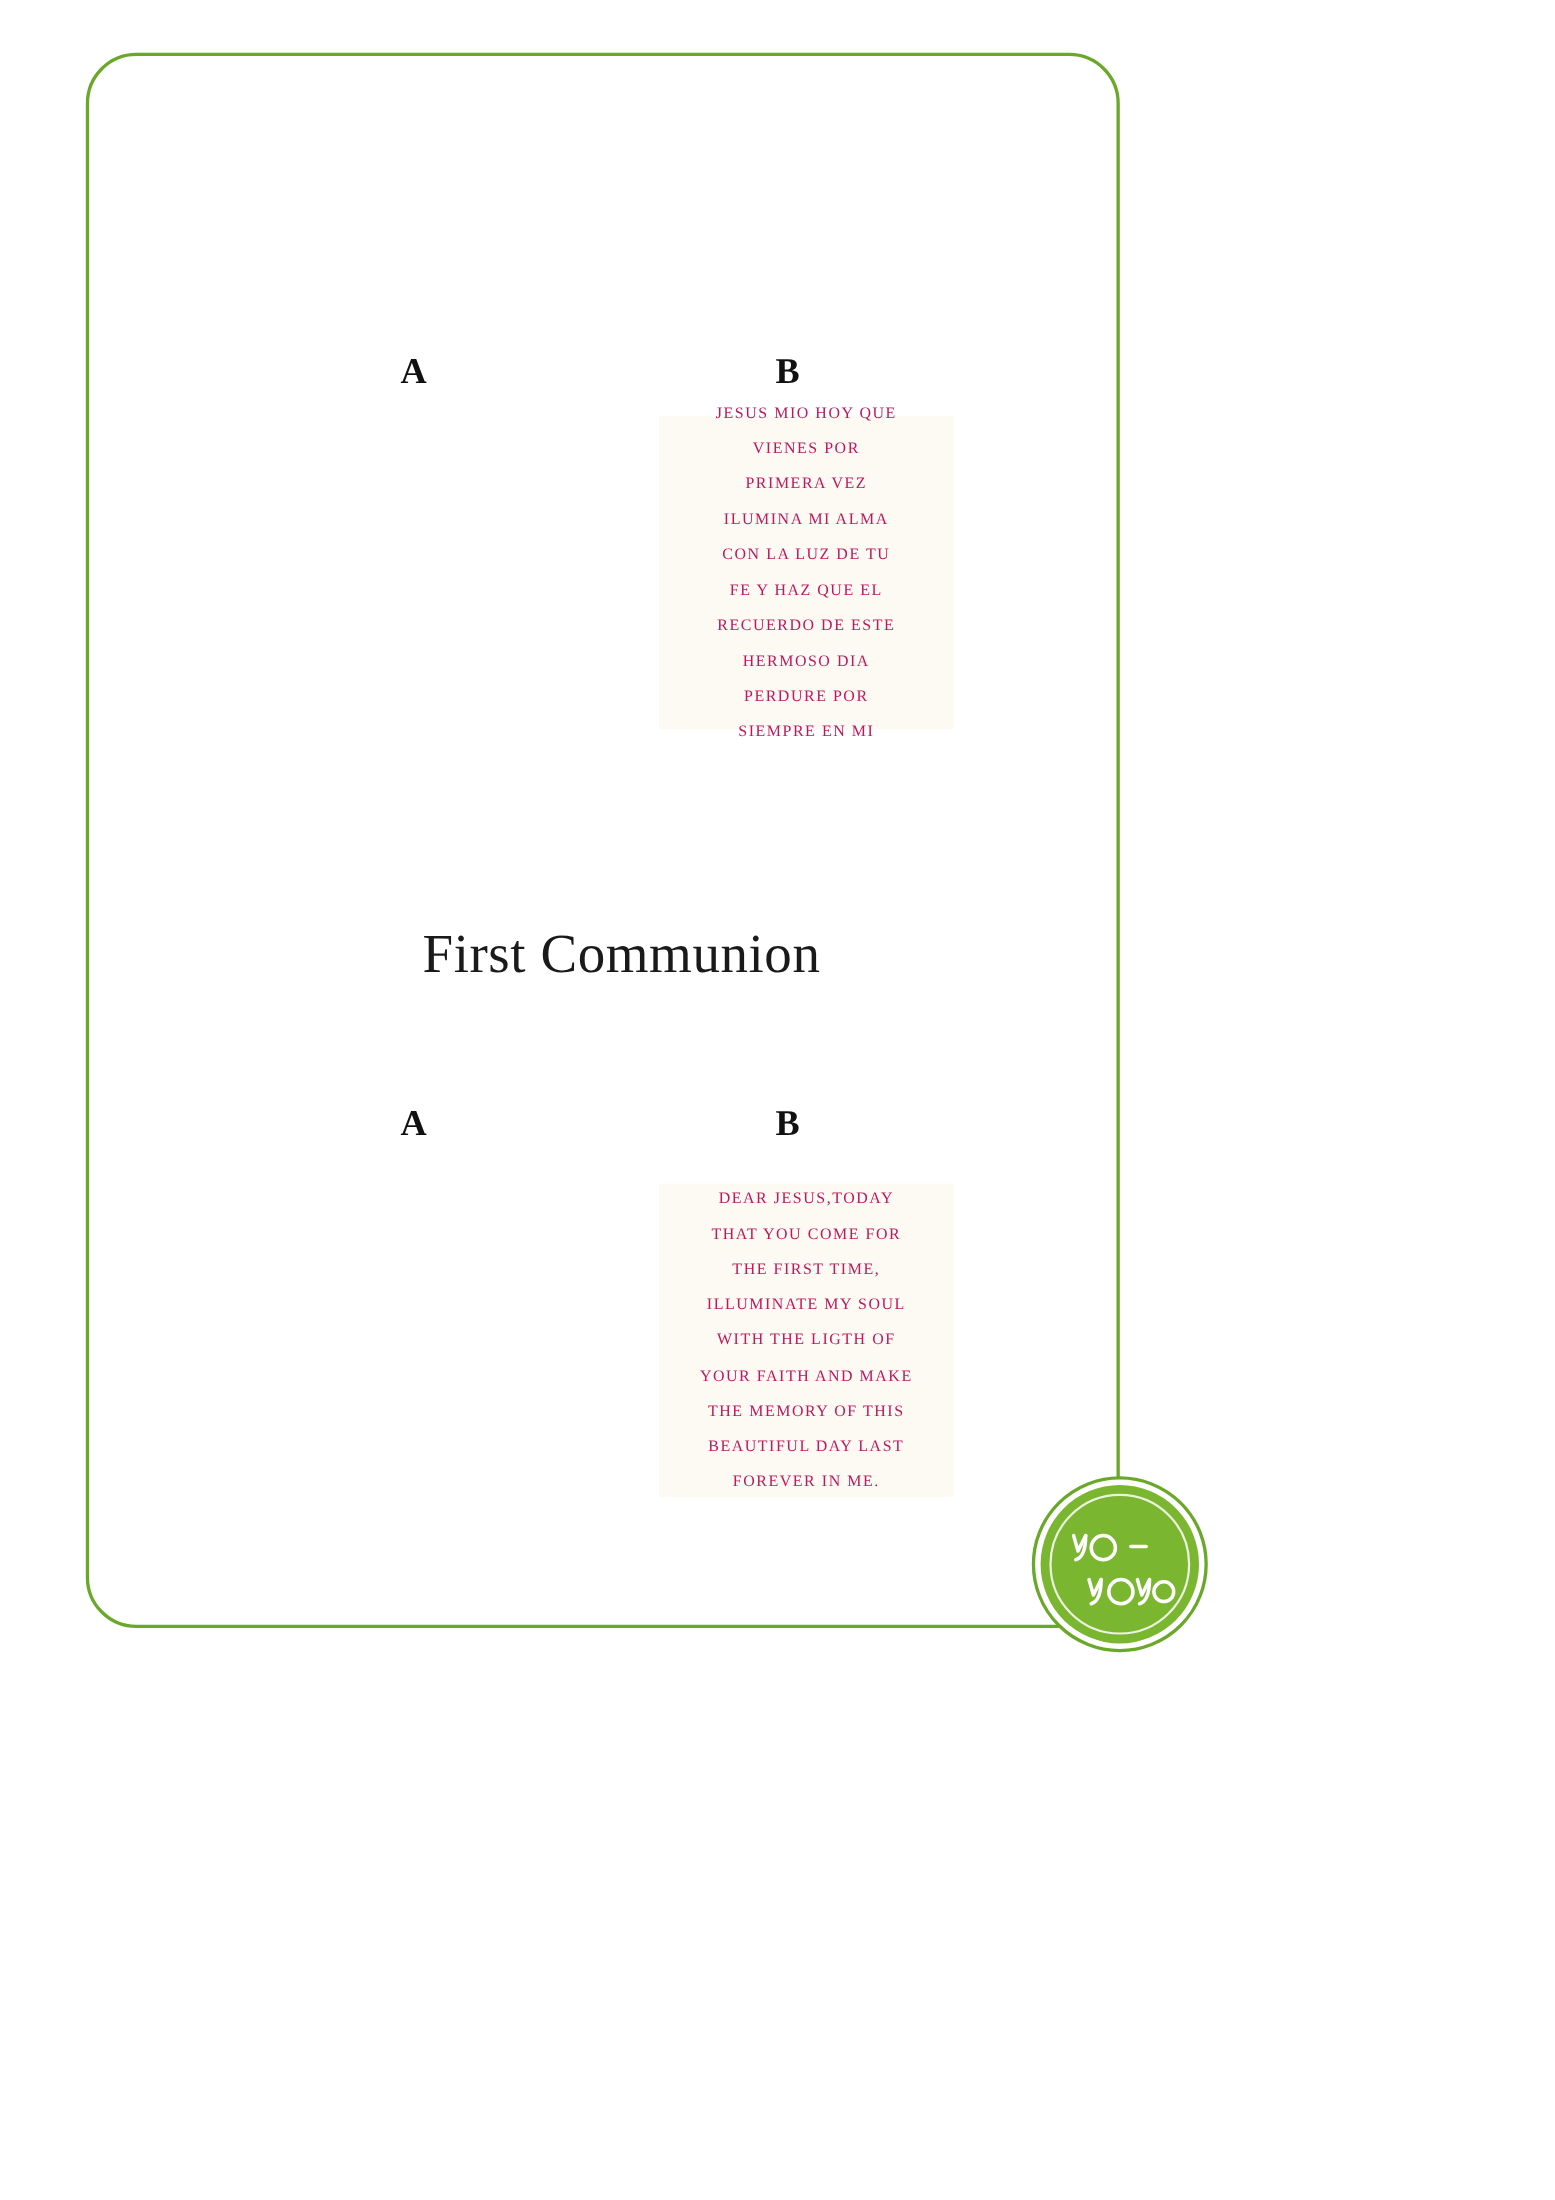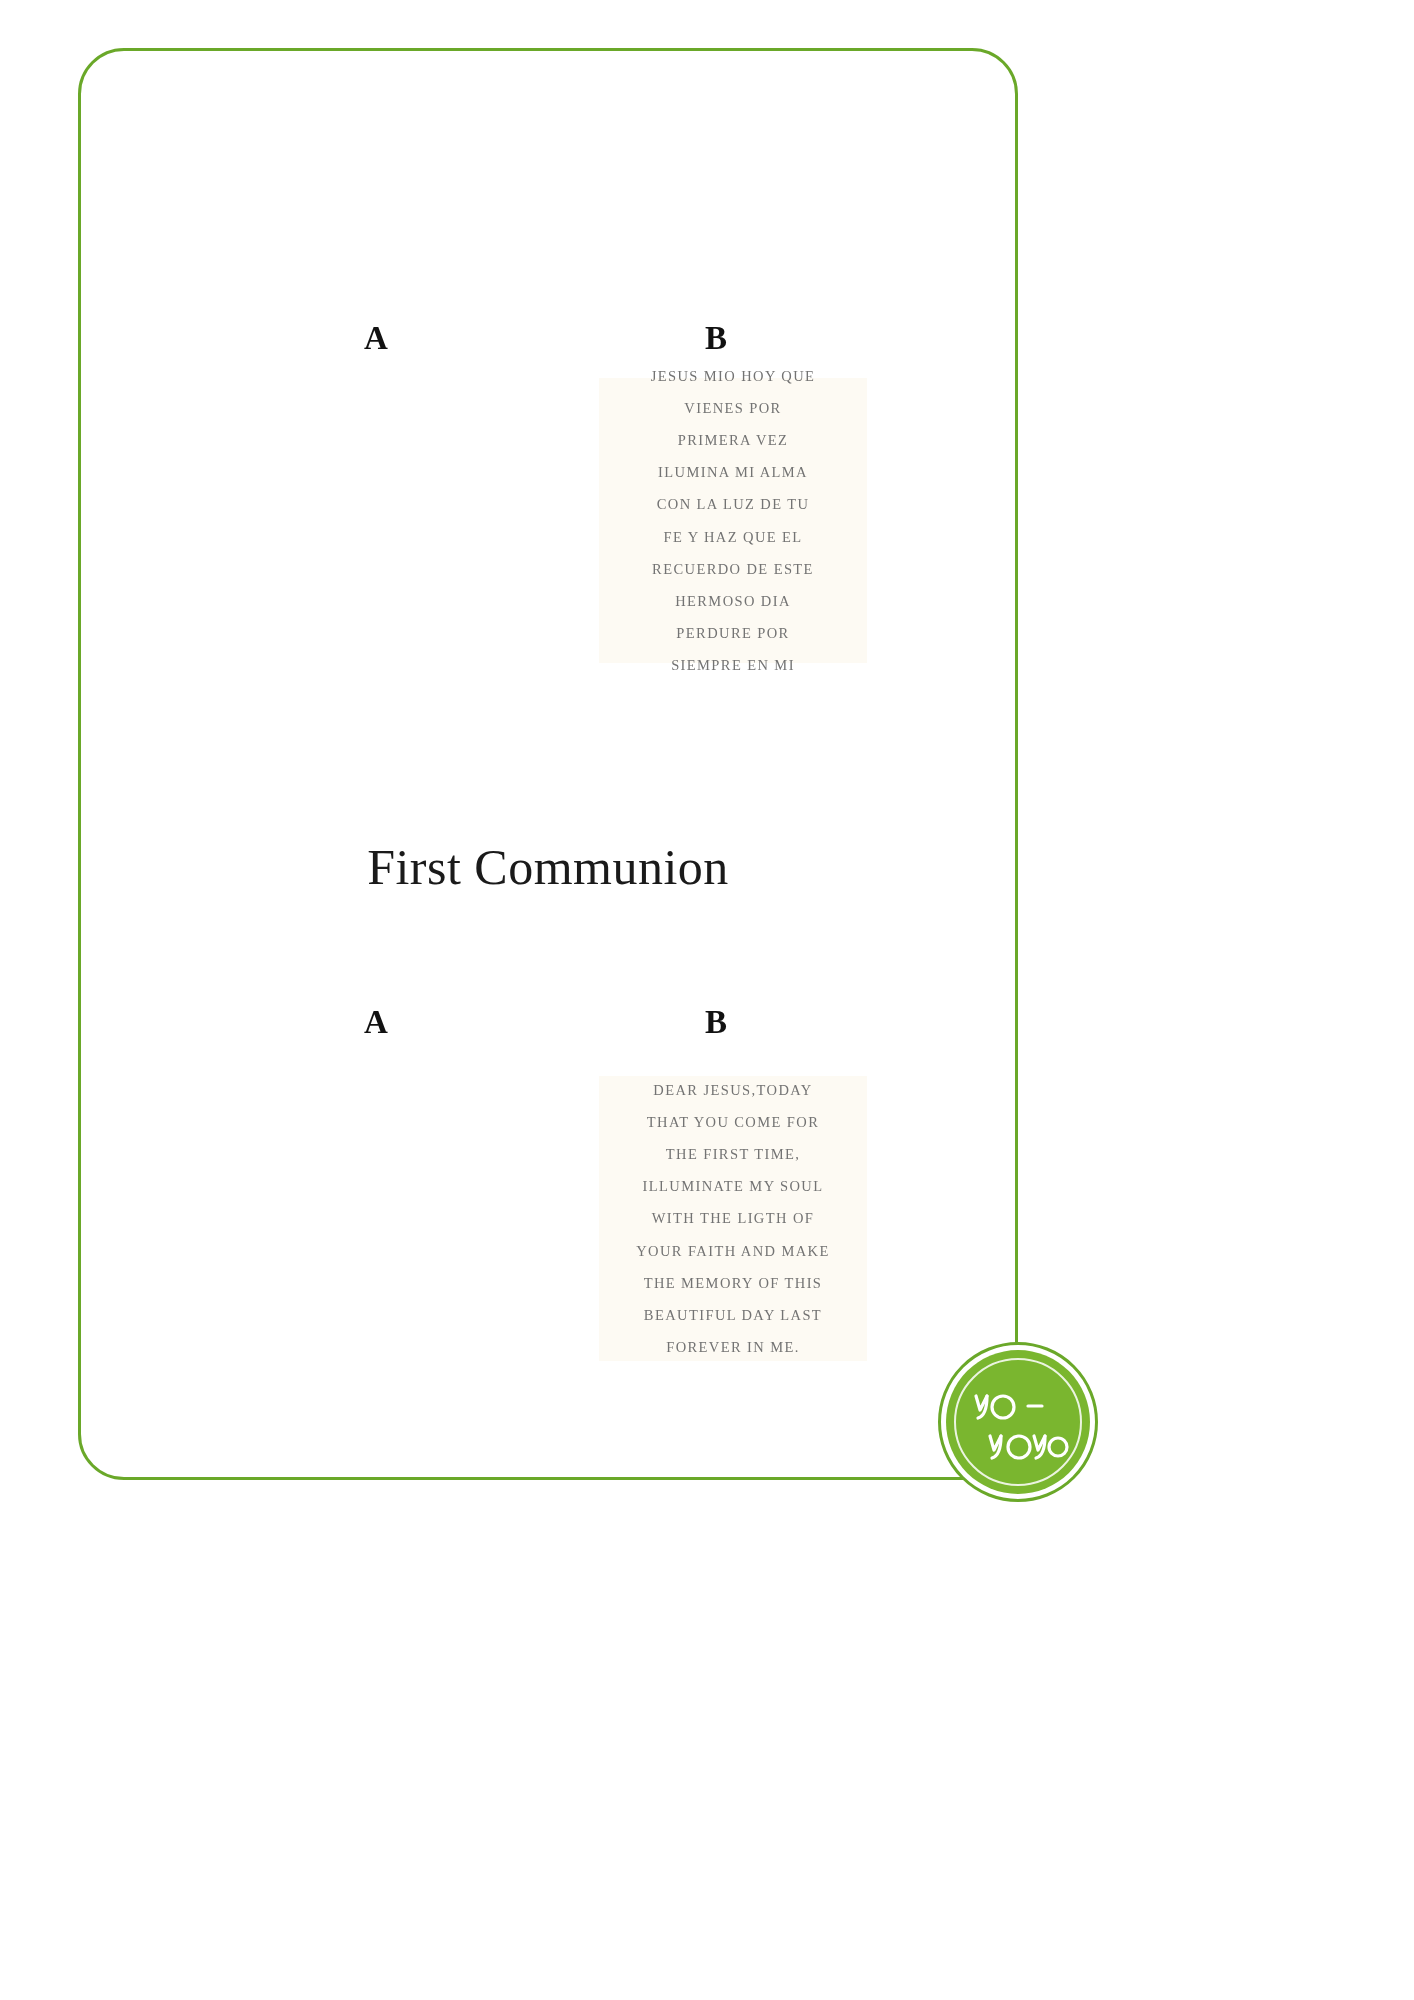--- a/index.html
+++ b/index.html
@@ -50,42 +50,42 @@
     width: 100%;
     text-align: center;
     font-family: "Liberation Serif", serif;
     font-size: 50px;
     font-weight: 400;
     color: #1a1a1a;
     letter-spacing: 0.5px;
   }
 
   .title-es { top: 88px; }
-  .title-en { top: 790px; }
+  .title-en { top: 790px; margin-left: 17px; }
 
   .col-letter {
     position: absolute;
     font-family: "Liberation Serif", serif;
     font-size: 33px;
     font-weight: 700;
     color: #111111;
     text-align: center;
     width: 260px;
   }
 
   .verse-box {
     position: absolute;
     background: #fdfaf3;
     box-sizing: border-box;
     padding: 14px 8px;
     text-align: center;
     font-family: "Liberation Serif", serif;
     font-size: 14.5px;
     letter-spacing: 1.4px;
-    color: #737373;
+    color: #be185d;
     line-height: 2.22;
     text-transform: uppercase;
     display: flex;
     align-items: center;
     justify-content: flex-end;
   }
   .verse-box .inner {
     width: 100%;
     white-space: pre-line;
   }

